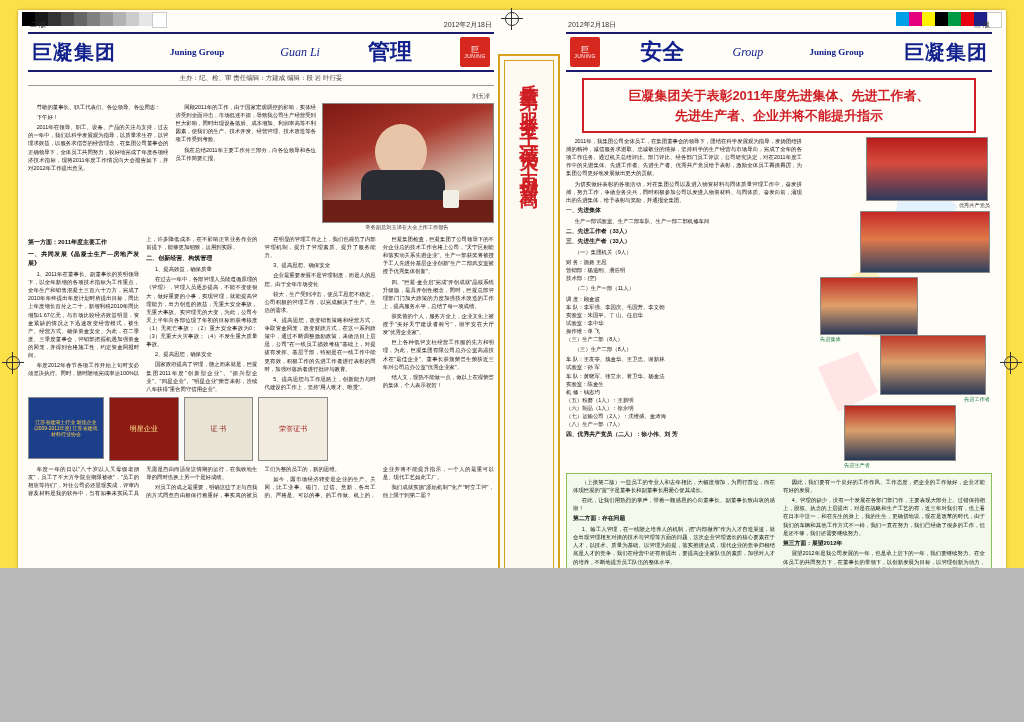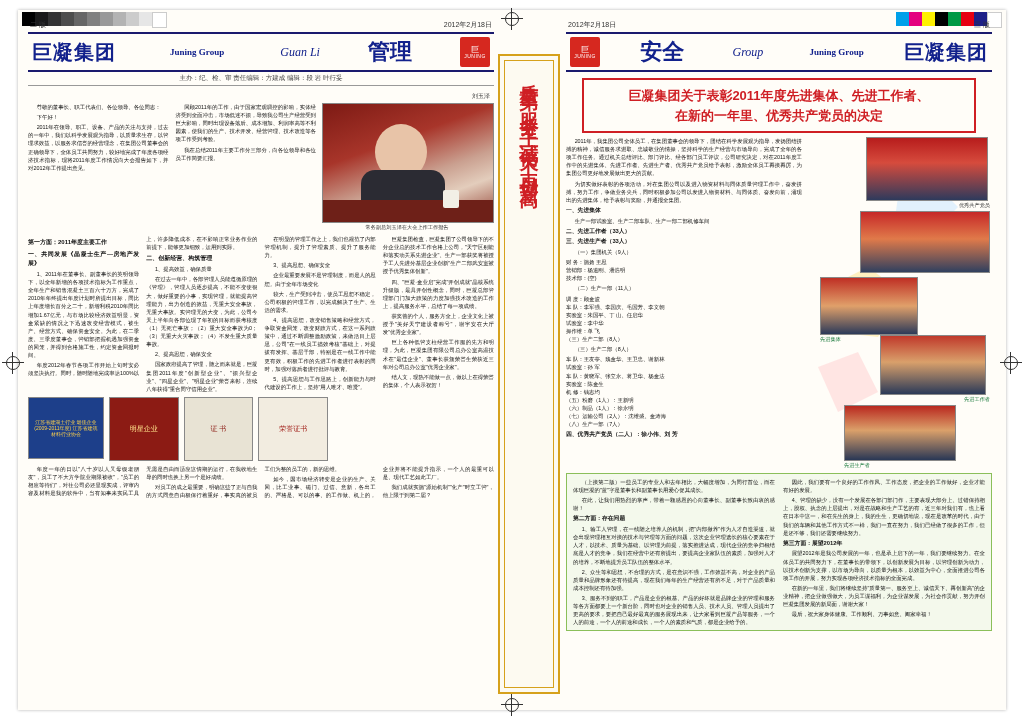--- a/index.html
+++ b/index.html
@@ -1,17 +1,17 @@
 <!DOCTYPE html>
 <html><head>
 <meta charset="utf-8">
 <style>
   html,body{margin:0;padding:0;background:#b9b9b9;}
   body{font-family:"Liberation Sans",sans-serif;}
-  .page{position:relative;width:1024px;height:722px;background:#ffffff;overflow:hidden;text-decoration:underline;}
+  .page{position:relative;width:1024px;height:568px;background:#fde047;overflow:hidden;text-decoration:underline;}
   .sheet{position:absolute;left:18px;top:10px;width:988px;height:700px;background:#fffdf8;box-shadow:0 0 3px rgba(0,0,0,.3);}
   
   .colorbar-l{position:absolute;left:22px;top:12px;display:flex;}
   .colorbar-l i{display:block;width:13px;height:14px;}
   .colorbar-r{position:absolute;right:22px;top:12px;display:flex;}
   .colorbar-r i{display:block;width:13px;height:14px;border:0;}
   .reg{position:absolute;width:22px;height:22px;}
   .reg:before,.reg:after{content:"";position:absolute;background:#333;}
   .reg:before{left:10px;top:0;width:1px;height:22px;}
   .reg:after{top:10px;left:0;height:1px;width:22px;}
@@ -207,21 +207,21 @@
         <small>JUNING</small>
       </div>
       <span class="secname">安全</span>
       <span class="secpinyin">Group</span>
       <span class="brandsub">Juning Group</span>
       <span class="brand">巨凝集团</span>
     </div>
 
     <div class="redhead">
       <div>巨凝集团关于表彰2011年度先进集体、先进工作者、</div>
-      <div>在新的一年里、优秀共产党员的决定</div>
+      <div>先进生产者、企业并将不能提升指示</div>
     </div>
 
     <div style="display:flex;gap:6px;">
       <div style="width:236px;">
         <div class="cols2" style="column-count:1;">
           <p>2011年，我集团公司全体员工，在集团董事会的领导下，团结在科学发展观为指导，发扬团结拼搏的精神，诚信服务求进取、忠诚敬业的情操，坚持科学的生产经营与市场导向，完成了全年的各项工作任务。通过机关总结评比、部门评比、经各部门员工评议，公司研究决定，对在2011年度工作中的先进集体、先进工作者、先进生产者、优秀共产党员给予表彰，激励全体员工再接再厉，为集团公司更好地发展做出更大的贡献。</p>
           <p>为切实做好表彰的各项活动，对在集团公司以及进入物资材料与同体质量管理工作中，奋发拼搏，努力工作，争做业务尖兵，同时积极参加公司以发进入物资材料、与同体质、奋发向前，涌现出的先进集体，给予表彰与奖励，并通报全集团。</p>
           <h4>一、先进集体</h4>
           <p>生产一部试验室、生产二部车队、生产一部二部机修车间</p>
           <h4>二、先进工作者（33人）</h4>

